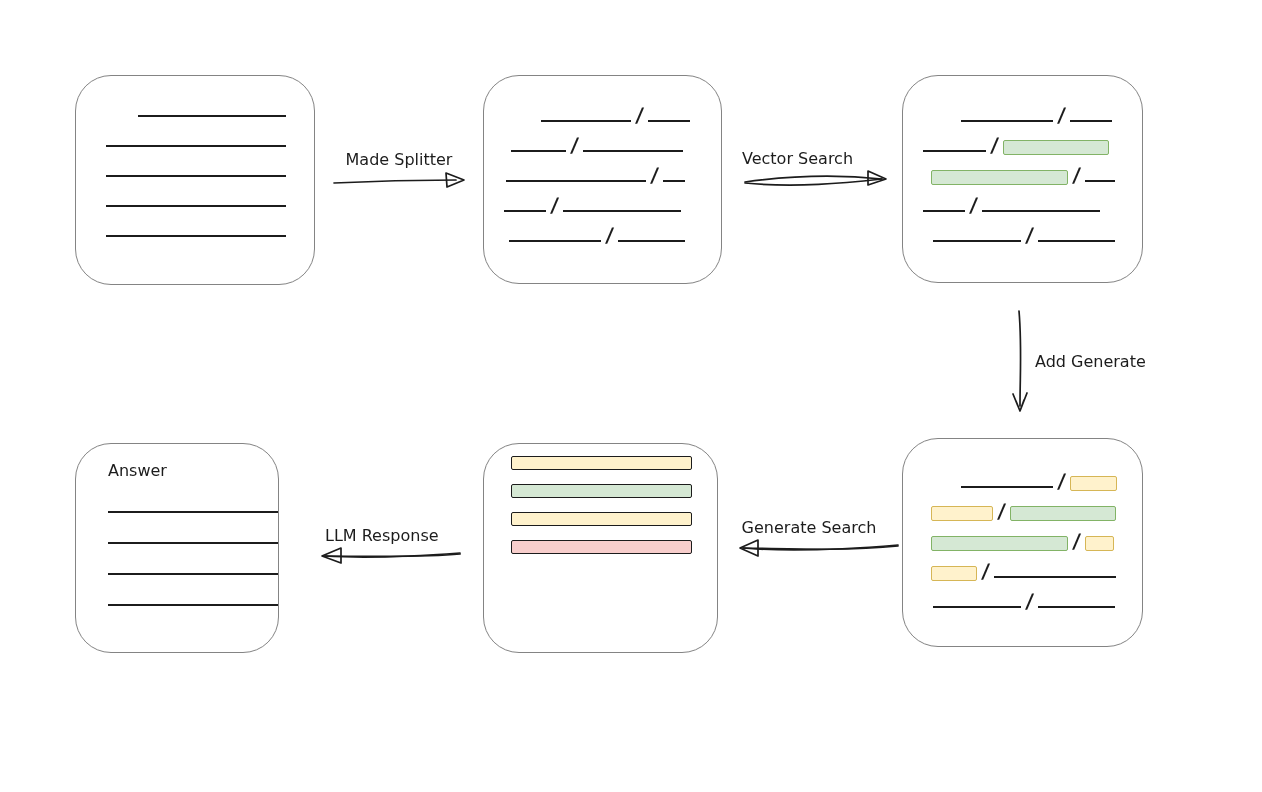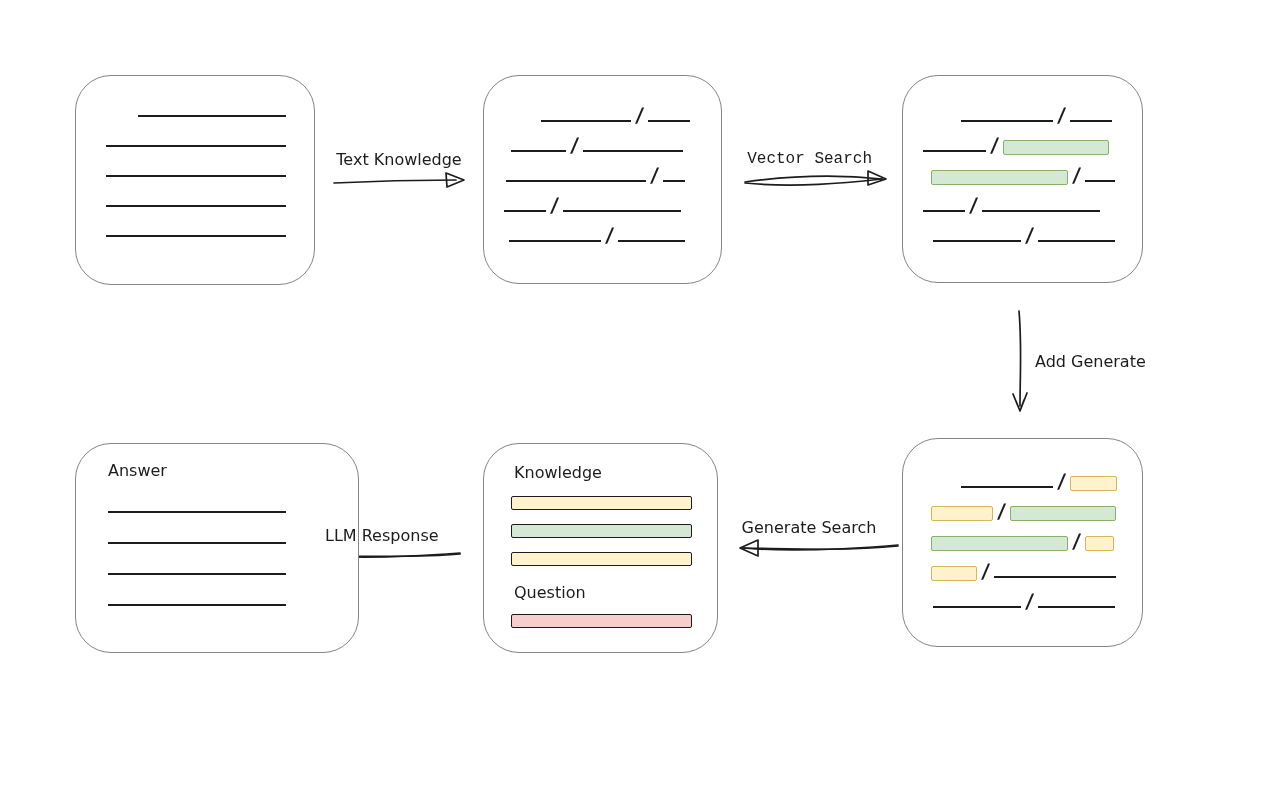--- a/index.html
+++ b/index.html
@@ -11,21 +11,21 @@
   .arrows-layer path{stroke:var(--line,#1c1c1c);stroke-width:1.7;fill:none;stroke-linecap:round;stroke-linejoin:round;}
   .node{
     position:absolute;border:1.4px solid var(--box-border,#848484);border-radius:36px;
     background:#ffffff;box-sizing:border-box;
   }
   #box-document{left:75px;top:75px;width:240px;height:210px;}
   #box-chunks{left:483px;top:75px;width:239px;height:209px;}
   #box-matched{left:902px;top:75px;width:241px;height:208px;}
   #box-context{left:902px;top:438px;width:241px;height:209px;}
   #box-prompt{left:483px;top:443px;width:235px;height:210px;}
-  #box-answer{left:75px;top:443px;width:284px;height:210px;}
+  #box-answer{left:75px;top:443px;width:204px;height:210px;}
 
   .rows{box-sizing:border-box;}
   #box-document .rows{padding-top:16px;}
   #box-chunks .rows,#box-matched .rows{padding-top:21px;}
   #box-context .rows{padding-top:24px;}
   .chunk-row{height:30px;display:flex;align-items:flex-end;}
   .answer-rows{margin-top:5px;}
   .answer-rows .chunk-row{height:31px;}
   .seg-line{height:0;border-bottom:2px solid var(--line,#1c1c1c);margin-bottom:5px;}
   .seg-slash{
@@ -43,21 +43,21 @@
   #box-answer .node-title{padding-top:16px;padding-left:32px;}
   .bars{margin-top:12px;}
   .bars.single{margin-top:10px;}
   .bar{height:12px;width:179px;border:1.5px solid;border-radius:2px;margin:0 0 14px 27px;}
 
   .arrow-label{
     position:absolute;font-size:16px;line-height:20px;white-space:nowrap;
     font-weight:500;
   }
   #lbl-text-splitter{left:334px;top:150px;width:130px;text-align:center;}
-  #lbl-vector-search{left:742px;top:149px;width:130px;text-align:right;font-family:Liberation Mono, monospace;}
+  #lbl-vector-search{left:742px;top:149px;width:130px;text-align:left;}
   #lbl-add-context{left:1035px;top:352px;}
   #lbl-generate-prompt{left:734px;top:518px;width:150px;text-align:center;}
   #lbl-llm-response{left:325px;top:526px;width:130px;}
 
   .footer-credit{
     position:absolute;left:760px;top:684px;width:440px;text-align:center;
     font-size:17px;font-weight:500;white-space:nowrap;
   }
 </style>
 </head>
@@ -195,27 +195,25 @@
         </div>
         <div class="chunk-row">
           <div class="seg-line" style="width: 88px; margin-left: 30px;"></div>
           <div class="seg-slash">/</div>
           <div class="seg-line" style="width: 77px;"></div>
         </div>
       </div>
   </div>
 
   <div class="node" id="box-prompt">
-    <div class="node-title first">Knowledge</div>
     <div class="bars">
         <div class="bar chip-yellow"></div>
         <div class="bar chip-green"></div>
         <div class="bar chip-yellow"></div>
       </div>
-    <div class="node-title question">Question</div>
     <div class="bars single">
         <div class="bar chip-red"></div>
       </div>
   </div>
 
   <div class="node" id="box-answer">
     <div class="node-title">Answer</div>
     <div class="rows answer-rows">
         <div class="chunk-row">
           <div class="seg-line" style="width: 178px; margin-left: 32px;"></div>
@@ -225,20 +223,20 @@
         </div>
         <div class="chunk-row">
           <div class="seg-line" style="width: 178px; margin-left: 32px;"></div>
         </div>
         <div class="chunk-row">
           <div class="seg-line" style="width: 178px; margin-left: 32px;"></div>
         </div>
       </div>
   </div>
 
-  <div class="arrow-label" id="lbl-text-splitter">Text Knowledge</div>
+  <div class="arrow-label" id="lbl-text-splitter">Made Splitter</div>
   <div class="arrow-label" id="lbl-vector-search">Vector Search</div>
   <div class="arrow-label" id="lbl-add-context">Add Generate</div>
   <div class="arrow-label" id="lbl-generate-prompt">Generate Search</div>
   <div class="arrow-label" id="lbl-llm-response">LLM Response</div>
 
 
 </div>
 
 </body></html>

